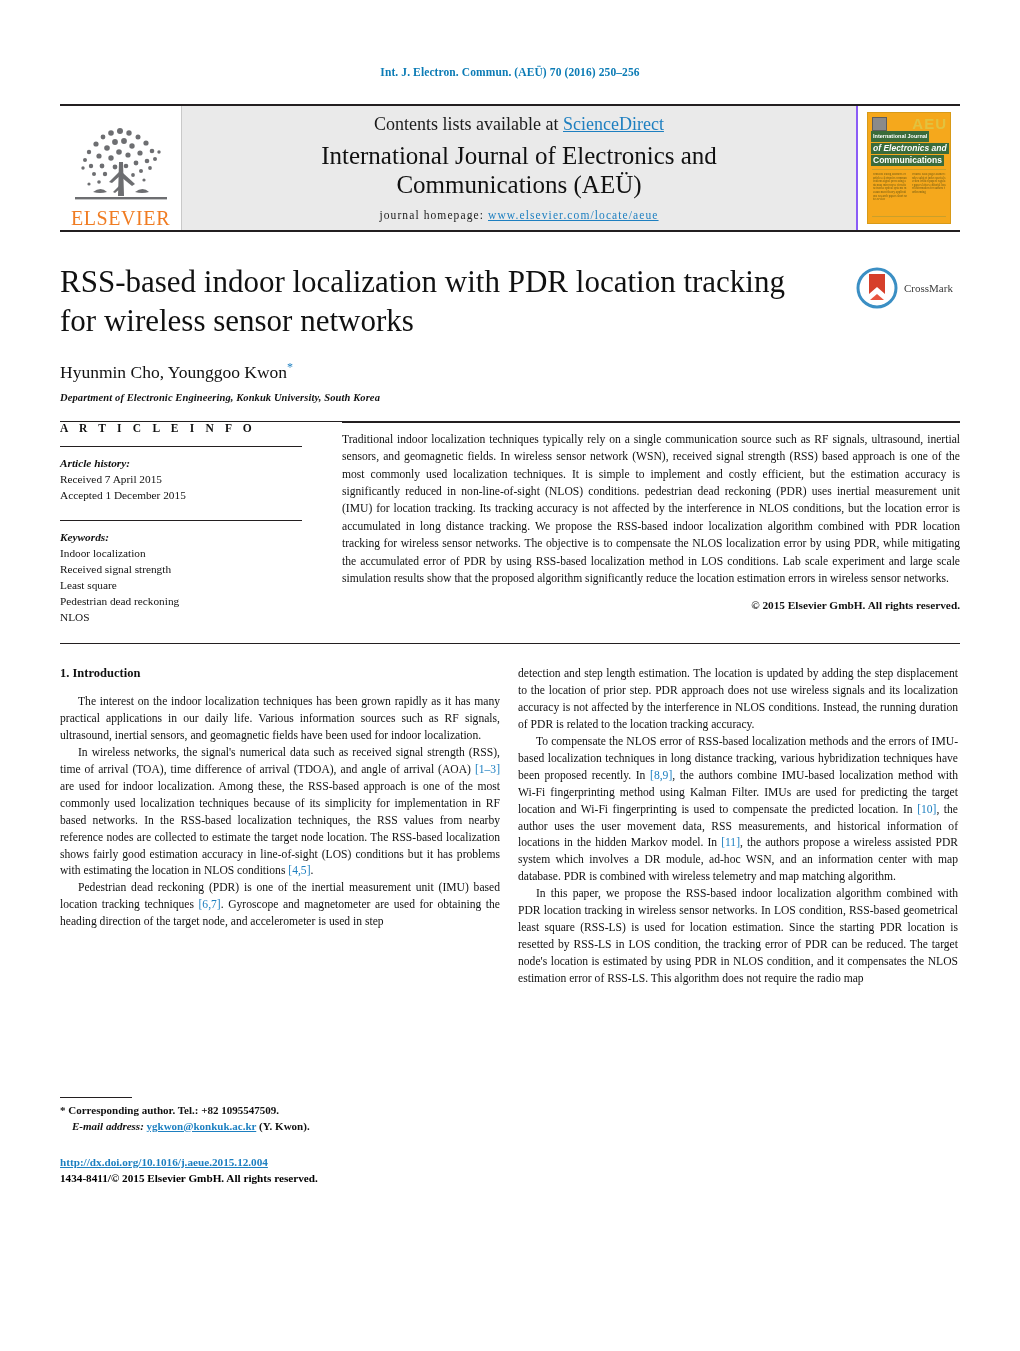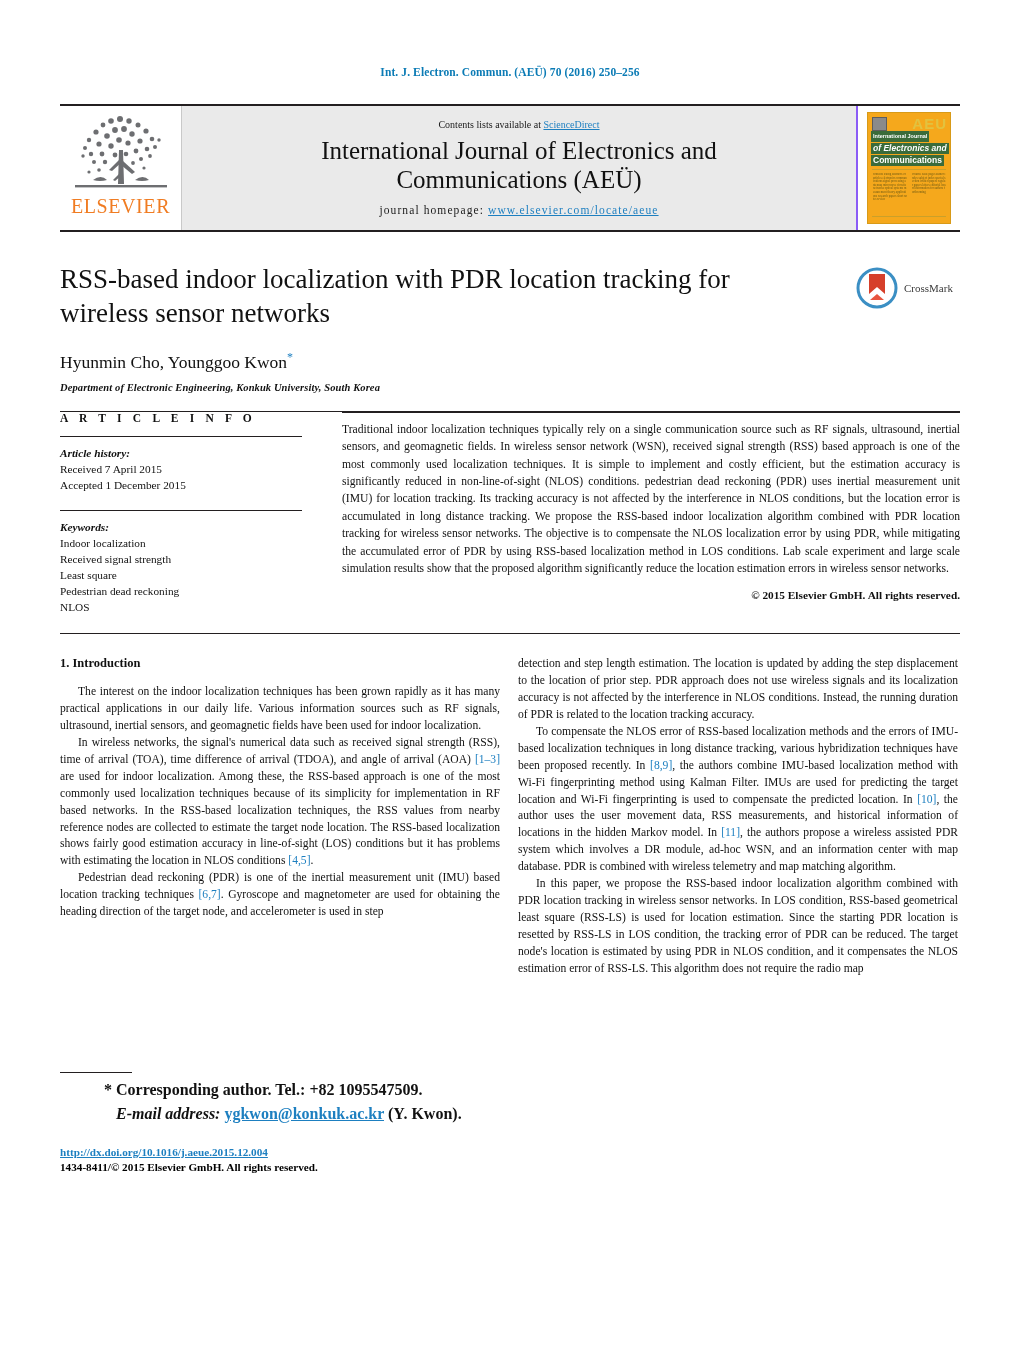--- a/index.html
+++ b/index.html
@@ -44,21 +44,21 @@
     box-sizing: content-box;
   }
   .elsevier-box {
     width: 122px;
     flex: 0 0 122px;
     border-right: 1px solid #c9c9c9;
     display: flex;
     flex-direction: column;
     justify-content: flex-start;
     align-items: center;
-    padding-top: 4px;
+    padding-top: 16px;
     box-sizing: border-box;
     background: #fff;
   }
   .tree {
     width: 104px;
     height: 88px;
     display: block;
   }
   .elsevier-word {
     font-family: "Liberation Serif", serif;
@@ -72,21 +72,21 @@
     flex: 1 1 auto;
     background: #eaeaea;
     display: flex;
     flex-direction: column;
     align-items: center;
     justify-content: center;
     padding: 4px 0 6px;
     box-sizing: border-box;
   }
   .contents-line {
-    font-size: 10px;
+    font-size: 18px;
     color: #1a1a1a;
     margin-bottom: 6px;
   }
   .contents-line .sd {
     color: #1d7fc0;
   }
   .journal-title {
     font-size: 25px;
     line-height: 1.18;
     text-align: center;
@@ -175,21 +175,21 @@
   .cover .c1 { left: 5px; height: 46px; }
   .cover .c2 { left: 44px; height: 46px; }
 
   
   .title-block {
     margin-top: 30px;
     position: relative;
     min-height: 74px;
   }
   h1.paper-title {
-    font-size: 27px;
+    font-size: 31px;
     line-height: 1.26;
     font-weight: normal;
     margin: 0;
     color: #111;
     width: 760px;
   }
   .crossmark {
     position: absolute;
     right: 0;
     top: 2px;
@@ -310,25 +310,24 @@
     left: 0;
     bottom: 0;
     width: 440px;
   }
   .fn-rule {
     width: 72px;
     border-top: 1px solid #231f20;
     margin-bottom: 5px;
   }
   .fn {
-    font-size: 16px;
+    font-size: 11px;
     line-height: 1.45;
     color: #111;
     font-weight: bold;
-    margin-left: 44px;
   }
   .fn .italic { font-style: italic; }
   .fn .mail { color: #1d7fc0; font-style: normal; font-weight: bold; }
   .fn-indent { padding-left: 12px; }
   .doi-block {
     margin-top: 20px;
     font-size: 11.2px;
     line-height: 1.4;
     font-weight: bold;
   }

